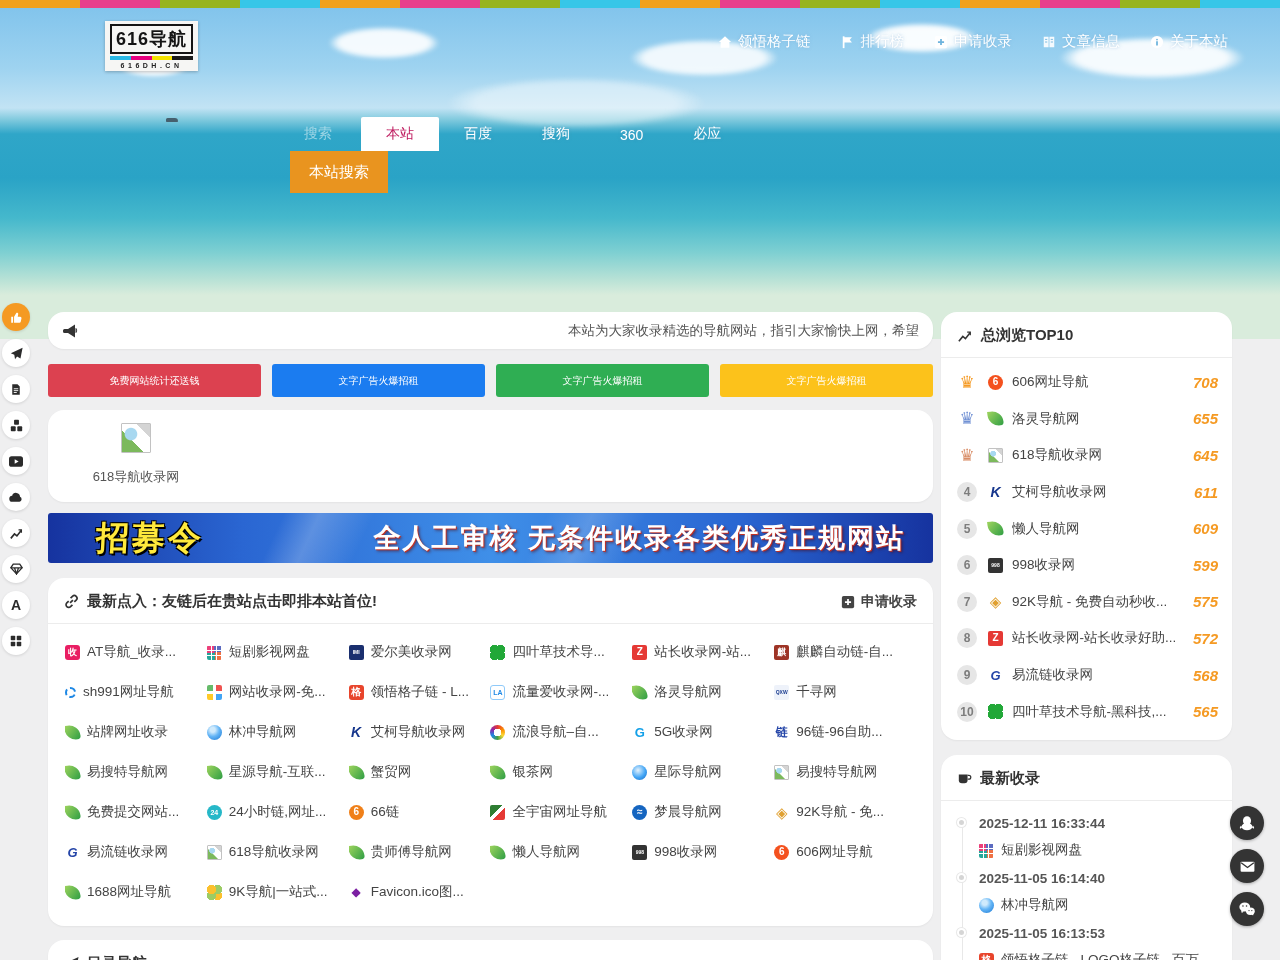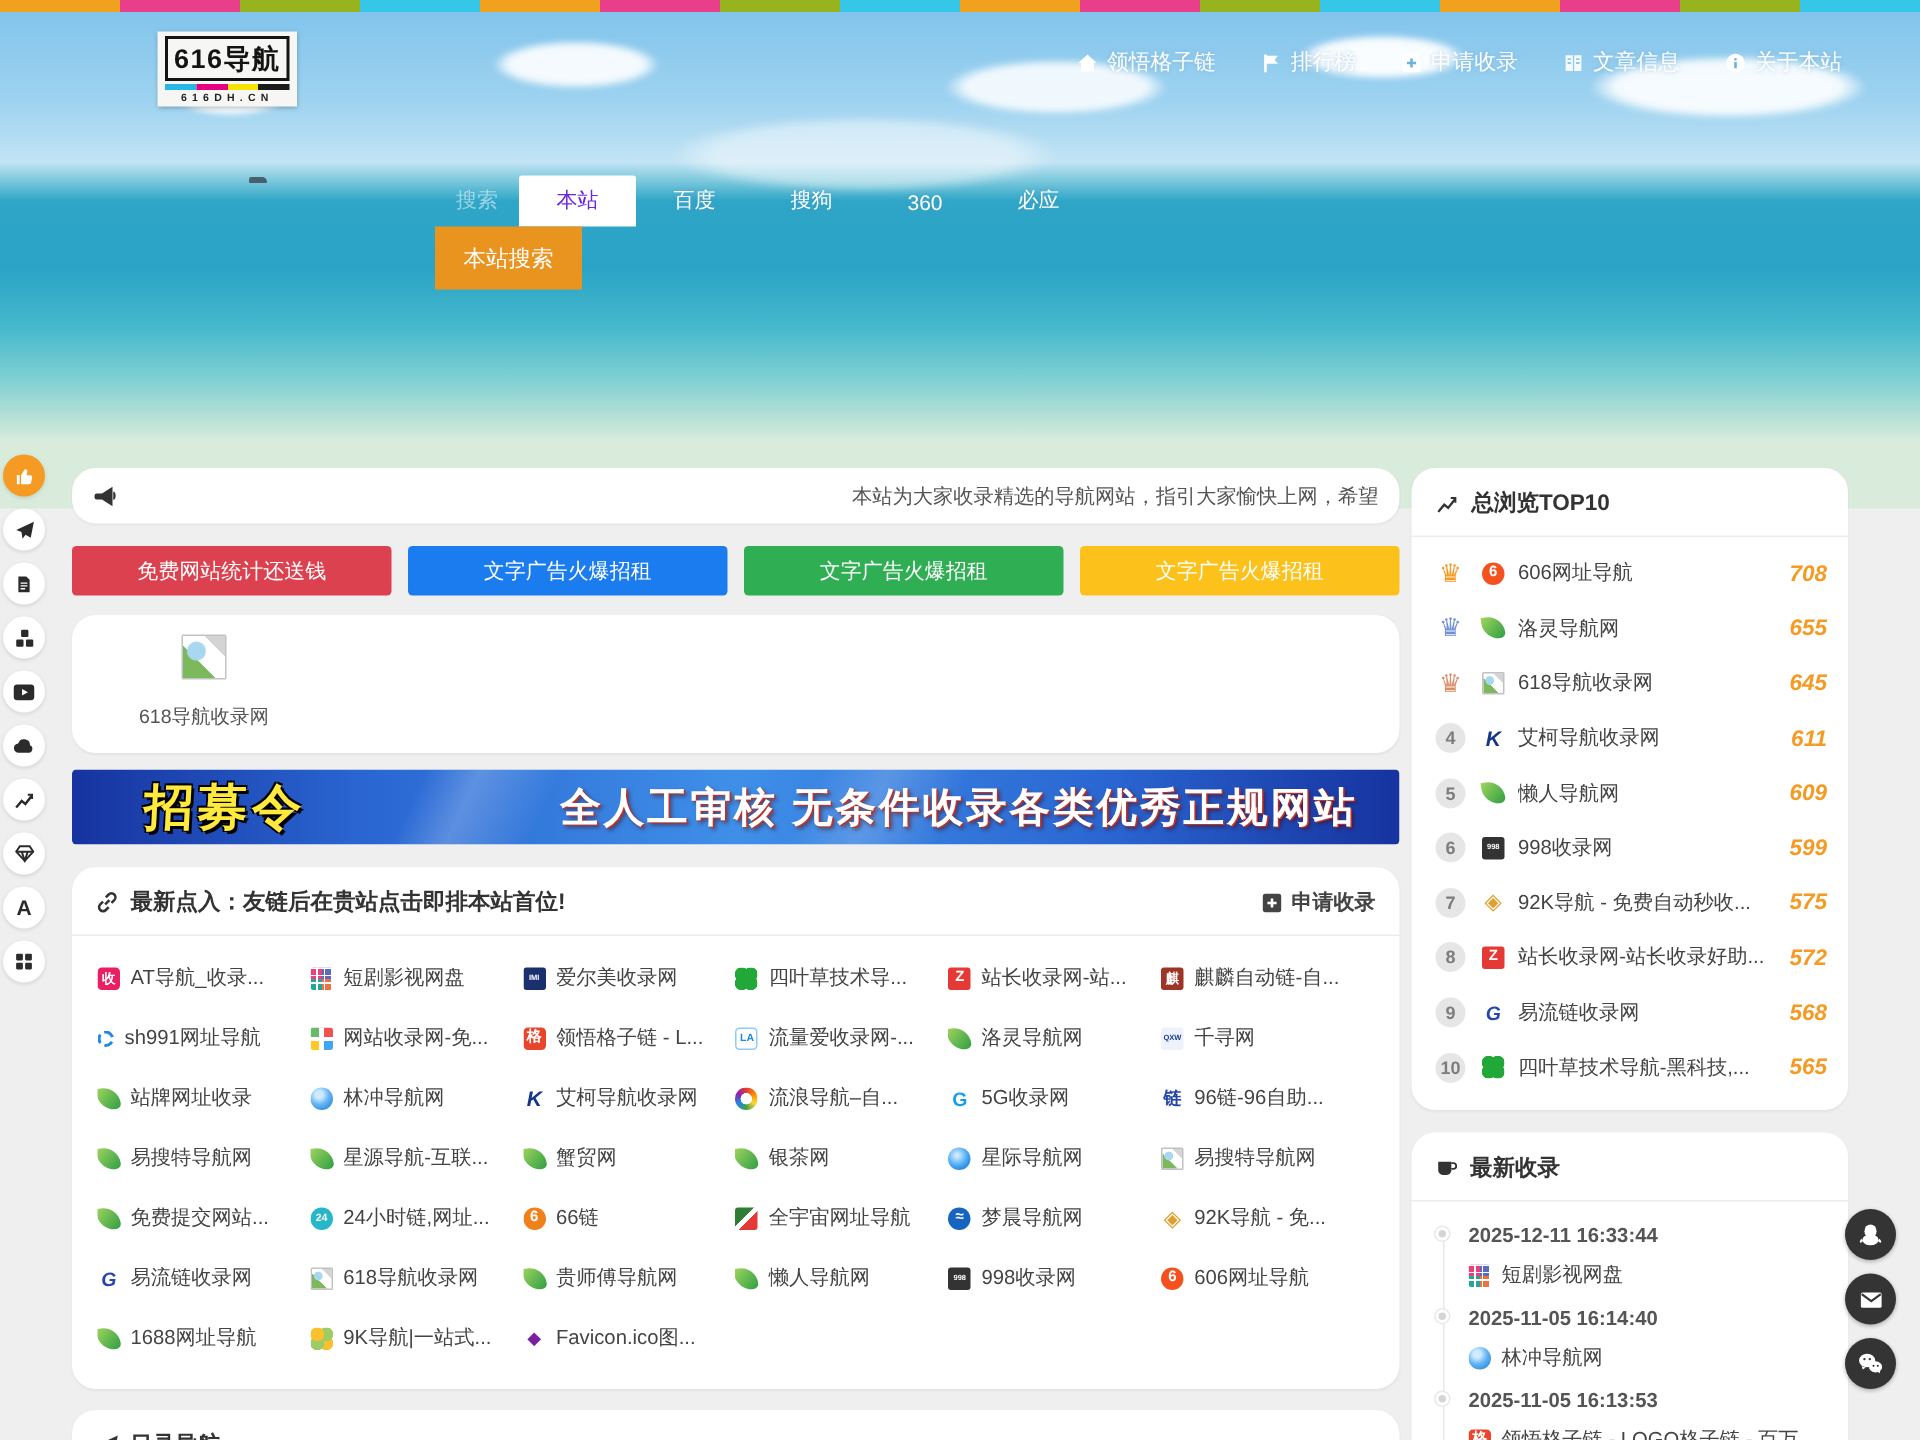--- a/index.html
+++ b/index.html
@@ -32,23 +32,23 @@
   .logo-domain { font-size:7px; letter-spacing:3.5px; color:#222; text-align:center; font-weight:bold; }
 
   
   .topnav { position:absolute; right:52px; top:24px; display:flex; gap:30px; }
   .topnav a { color:#fff; font-size:14.5px; text-decoration:none; display:flex; align-items:center; gap:6px; text-shadow:0 0 3px rgba(120,170,210,.6); }
   .topnav svg { display:block; }
 
   
   .searchbox { position:absolute; left:290px; top:112px; width:698px; }
   .tabs { display:flex; align-items:flex-end; height:31px; }
-  .tab-label { color:rgba(255,255,255,.5); font-size:14px; padding:0 14px 8px 14px; }
+  .tab-label { color:rgba(255,255,255,.5); font-size:14px; padding:0 29px 8px 14px; }
   .tab { color:#fff; font-size:14px; padding:8px 25px; cursor:pointer; text-shadow:0 0 3px rgba(90,150,190,.5); }
-  .tab.active { background:#fff; color:#6d28d9; border-radius:2px 2px 0 0; text-shadow:none; }
+  .tab.active { background:#fff; color:#be185d; border-radius:2px 2px 0 0; text-shadow:none; }
   .search-row { display:flex; height:42px; }
   .search-input { flex:1; border:none; outline:none; background:rgba(255,255,255,.92); padding:0 14px; font-size:14px; color:#555;
     font-family:"Liberation Sans","DejaVu Sans",sans-serif; }
   .search-input::placeholder { color:#93a3ae; }
   .search-btn { width:98px; border:none; color:#fff; font-size:15px; cursor:pointer; font-family:inherit; }
 
   
   .rail { position:absolute; left:2px; top:303px; display:flex; flex-direction:column; gap:8px; z-index:5; }
   .rail-btn { width:28px; height:28px; border-radius:50%; background:#fff; box-shadow:0 1px 3px rgba(0,0,0,.12);
     display:flex; align-items:center; justify-content:center; color:#2b2b2b; cursor:pointer; font-size:13px; }
@@ -59,21 +59,21 @@
   .main-col  { position:absolute; left:48px;  top:312px; width:885px; }
   .right-col { position:absolute; left:941px; top:312px; width:291px; }
   .card { background:#fff; border-radius:16px; box-shadow:0 1px 2px rgba(0,0,0,.05);justify-content:center; }
 
   
   .notice { height:37px; display:flex; align-items:center; padding:0 14px; margin-bottom:15px; }
   .notice-text { flex:1; text-align:right; font-size:13.5px; color:#555; white-space:nowrap; overflow:hidden; }
 
   
   .ads { display:flex; gap:11px; margin-bottom:13px; }
-  .ad { flex:1; height:33px; border-radius:3px; color:#fff; font-size:14px; display:flex; align-items:center; justify-content:center; text-decoration:none; }
+  .ad { flex:1; height:33px; border-radius:3px; color:#fff; font-size:10px; display:flex; align-items:center; justify-content:center; text-decoration:none; }
 
   
   .featured { height:92px; margin-bottom:11px; padding:13px 0 0 33px; }
   .feat-item { width:110px; text-align:center; cursor:pointer; }
   .feat-item .ic { width:30px; height:30px; min-width:30px; margin:0 auto; }
   .feat-label { font-size:13px; color:#555; margin-top:11px; }
 
   
   .banner { height:50px; border-radius:3px; margin-bottom:15px; display:flex; align-items:center; overflow:hidden; cursor:pointer;
     background:

